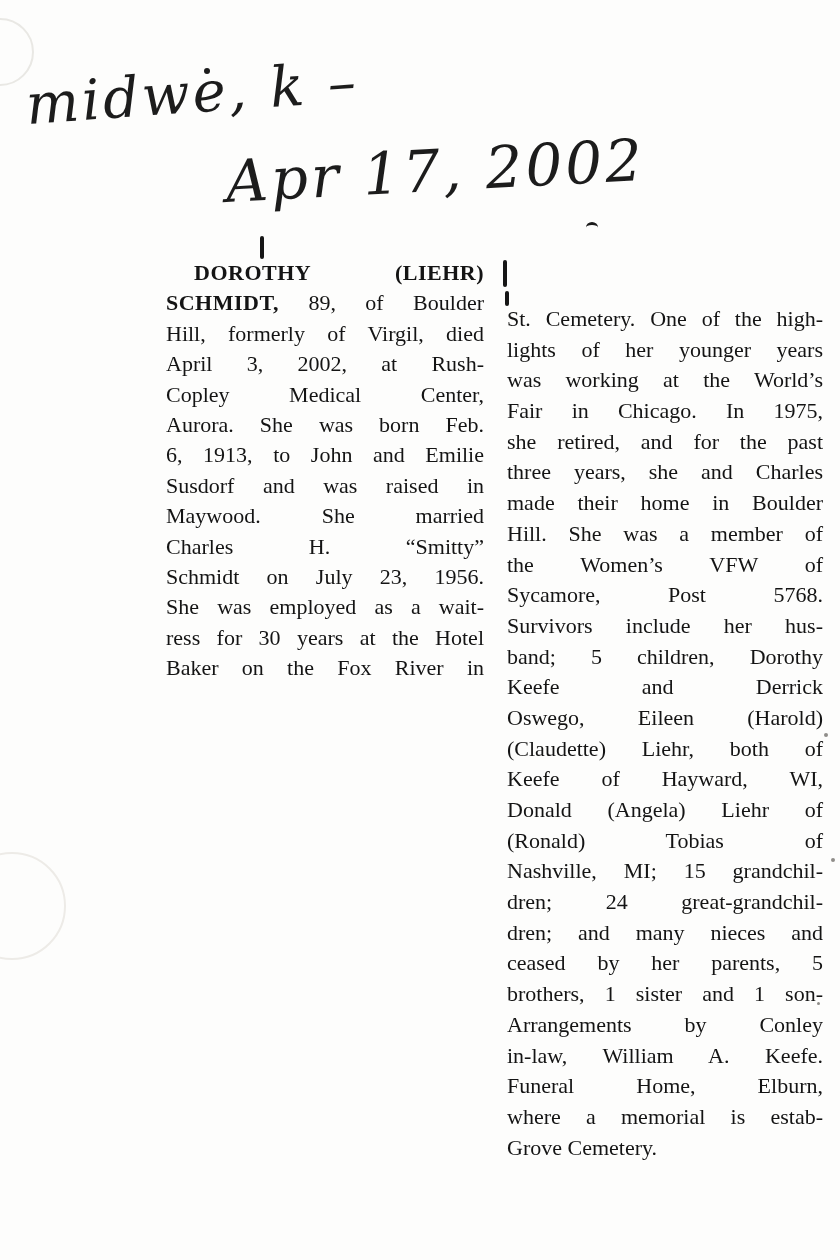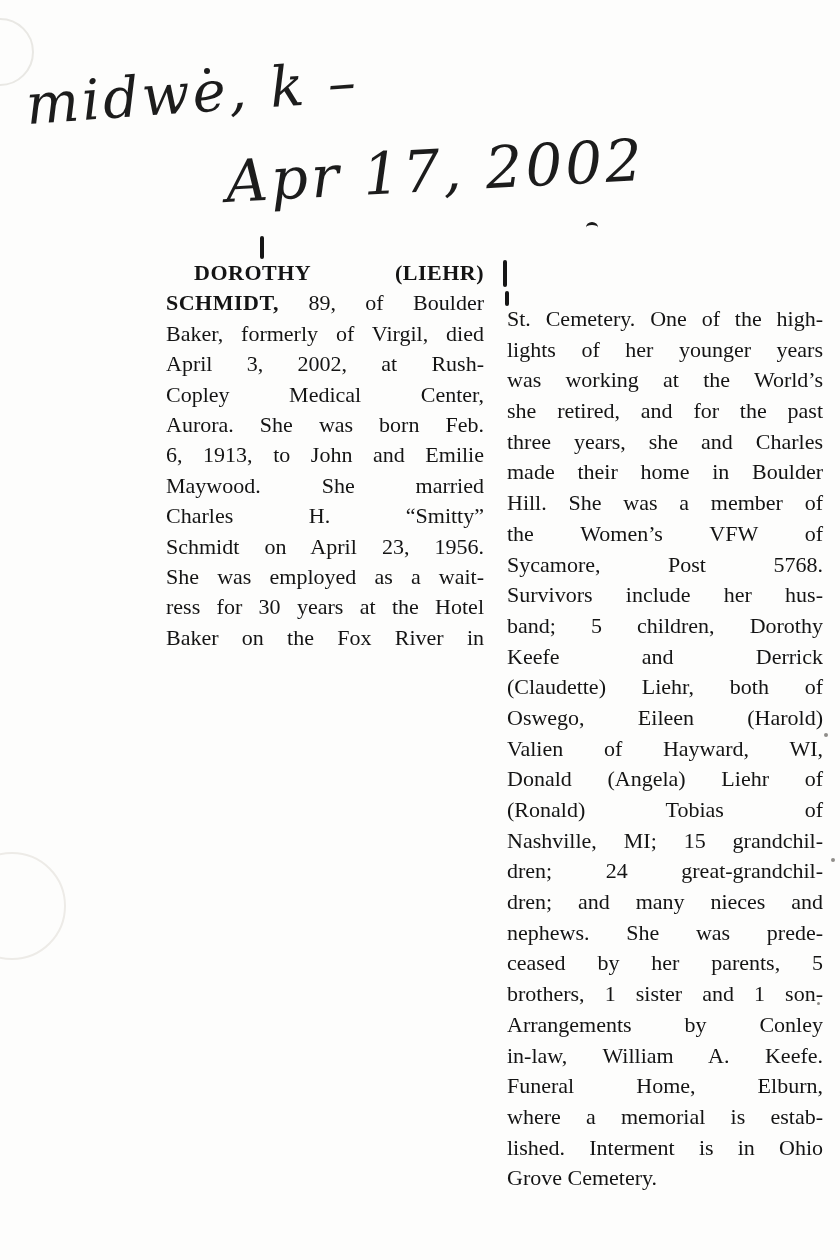--- a/index.html
+++ b/index.html
@@ -147,57 +147,57 @@
   <div class="handwriting hw-note">midwe, k –</div>
   <div class="handwriting hw-date">Apr 17, 2002</div>
 
   <div class="penmark mark-tick"></div>
   <div class="penmark mark-bar-a"></div>
   <div class="penmark mark-bar-b"></div>
 
   <div class="column col-left">
       <div class="jline indent"><span class="bold">DOROTHY (LIEHR)</span></div>
       <div class="jline"><span class="bold">SCHMIDT,</span><span> 89, of Boulder</span></div>
-      <div class="jline"><span>Baker, formerly of Virgil, died</span></div>
+      <div class="jline"><span>Hill, formerly of Virgil, died</span></div>
       <div class="jline"><span>April 3, 2002, at Rush-</span></div>
       <div class="jline"><span>Copley Medical Center,</span></div>
       <div class="jline"><span>Aurora. She was born Feb.</span></div>
       <div class="jline"><span>6, 1913, to John and Emilie</span></div>
+      <div class="jline"><span>Susdorf and was raised in</span></div>
       <div class="jline"><span>Maywood. She married</span></div>
       <div class="jline"><span>Charles H. “Smitty”</span></div>
-      <div class="jline"><span>Schmidt on April 23, 1956.</span></div>
+      <div class="jline"><span>Schmidt on July 23, 1956.</span></div>
       <div class="jline"><span>She was employed as a wait-</span></div>
       <div class="jline"><span>ress for 30 years at the Hotel</span></div>
       <div class="jline"><span>Baker on the Fox River in</span></div>
     </div>
   <div class="column col-right">
       <div class="jline"><span>St. Cemetery. One of the high-</span></div>
       <div class="jline"><span>lights of her younger years</span></div>
       <div class="jline"><span>was working at the World’s</span></div>
+      <div class="jline"><span>Fair in Chicago. In 1975,</span></div>
       <div class="jline"><span>she retired, and for the past</span></div>
       <div class="jline"><span>three years, she and Charles</span></div>
       <div class="jline"><span>made their home in Boulder</span></div>
       <div class="jline"><span>Hill. She was a member of</span></div>
       <div class="jline"><span>the Women’s VFW of</span></div>
       <div class="jline"><span>Sycamore, Post 5768.</span></div>
       <div class="jline"><span>Survivors include her hus-</span></div>
       <div class="jline"><span>band; 5 children, Dorothy</span></div>
       <div class="jline"><span>Keefe and Derrick</span></div>
+      <div class="jline"><span>Oswego, Eileen (Harold)</span></div>
       <div class="jline"><span>(Claudette) Liehr, both of</span></div>
-      <div class="jline"><span>Oswego, Eileen (Harold)</span></div>
-      <div class="jline"><span>Valien of Hayward, WI,</span></div>
+      <div class="jline"><span>Keefe of Hayward, WI,</span></div>
       <div class="jline"><span>Donald (Angela) Liehr of</span></div>
       <div class="jline"><span>(Ronald) Tobias of</span></div>
       <div class="jline"><span>Nashville, MI; 15 grandchil-</span></div>
       <div class="jline"><span>dren; 24 great-grandchil-</span></div>
       <div class="jline"><span>dren; and many nieces and</span></div>
-      <div class="jline"><span>nephews. She was prede-</span></div>
       <div class="jline"><span>ceased by her parents, 5</span></div>
       <div class="jline"><span>brothers, 1 sister and 1 son-</span></div>
       <div class="jline"><span>Arrangements by Conley</span></div>
       <div class="jline"><span>in-law, William A. Keefe.</span></div>
       <div class="jline"><span>Funeral Home, Elburn,</span></div>
       <div class="jline"><span>where a memorial is estab-</span></div>
-      <div class="jline"><span>lished. Interment is in Ohio</span></div>
       <div class="jline endline"><span>Grove Cemetery.</span></div>
     </div>
 
 </div>
 
 </body></html>

